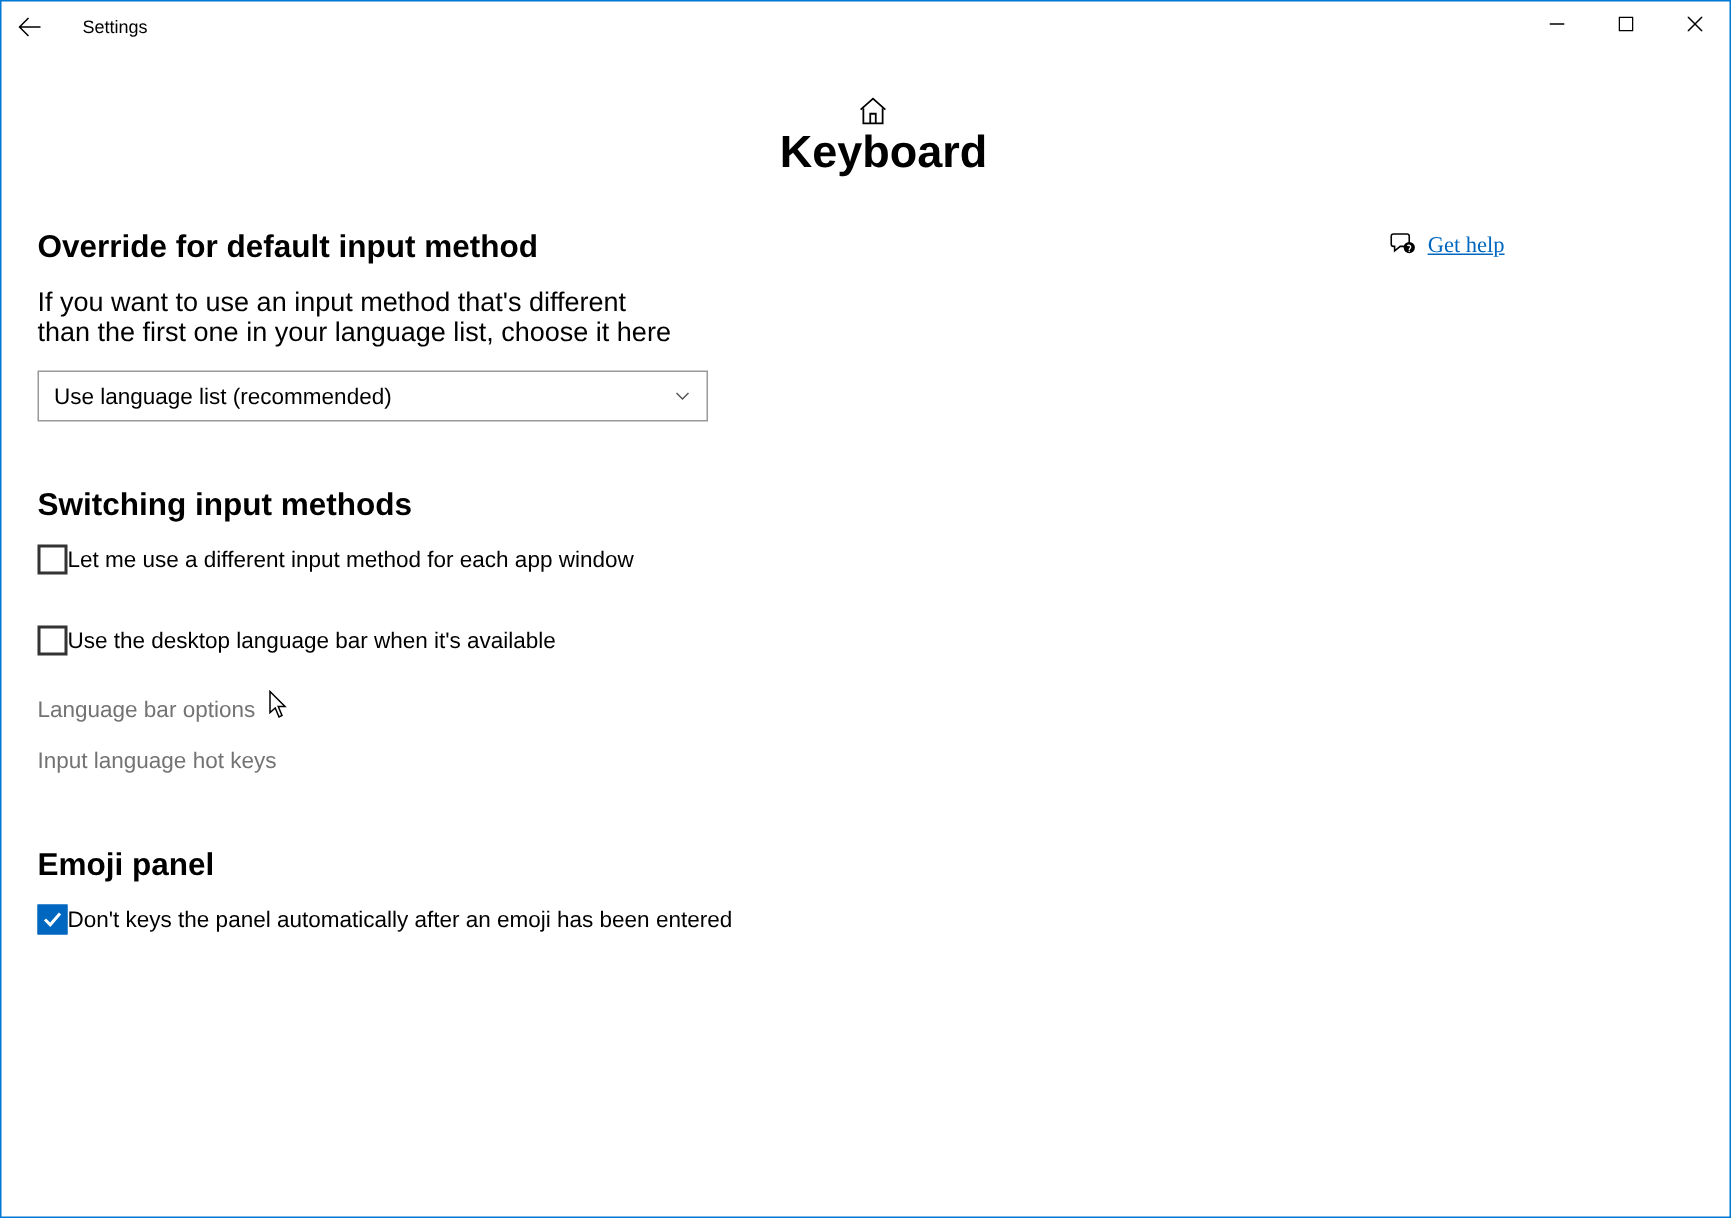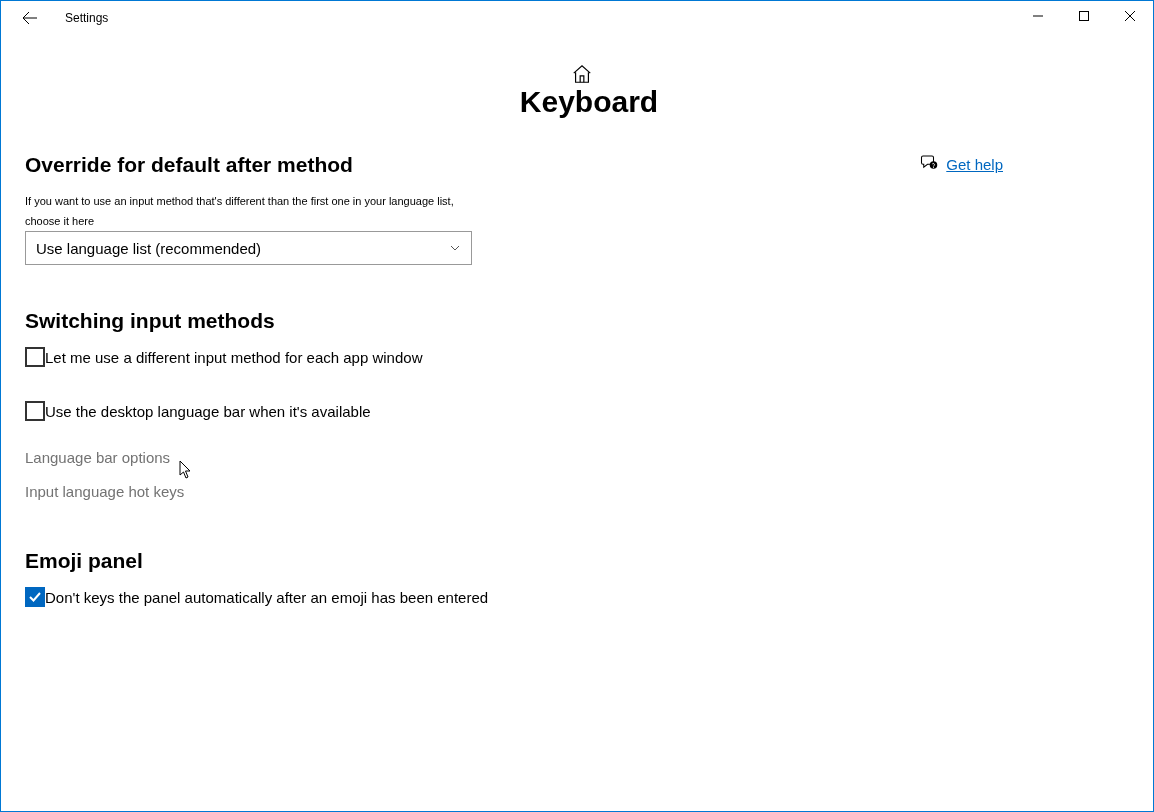--- a/index.html
+++ b/index.html
@@ -9,21 +9,20 @@
       border: 1px solid #0078d4;
       background: #fff;
       position: relative; overflow: hidden;
       color: #000;
     }
 
     
     .titlebar {
       height: 34px;
       display: flex; align-items: center;
-      padding-left: 10px;
     }
     .back-btn {
       width: 38px; height: 30px;
       display: inline-flex; align-items: center; justify-content: center;
     }
     .app-title {
       font-size: 12px;
       margin-left: 16px;
     }
     .win-controls {
@@ -58,33 +57,35 @@
       display: flex;
       align-items: flex-start;
       margin: 34px 24px 0 24px;
     }
     .main-col { flex: 0 0 640px; }
     .side-col {
       margin-left: auto;
       display: flex; align-items: center;
       gap: 8px;
       padding-right: 126px;
+      font-family: Liberation Serif, serif;
     }
     .help-link {
       color: #0067c0; font-size: 15px;
     }
 
     
     h2.section {
       font-size: 21px; font-weight: 600;
       margin-bottom: 14px;
     }
     p.desc {
-      font-size: 11px; line-height: 20px;
+      font-size: 18px; line-height: 20px;
       max-width: 430px;
+      margin-bottom: 16px;
     }
 
     
     .dropdown {
       width: 447px; height: 32px;
       border: 1px solid #999;
       display: flex; align-items: center;
       padding: 16px 10px;
       font-size: 15px;
       justify-content: space-between;
@@ -164,21 +165,21 @@
       <path d="M5 10 V21 H19 V10"></path>
       <path d="M10 21 V14 H14 V21"></path>
     </svg>
   </span>
   <h1 class="page-title">Keyboard</h1>
 </div>
 
 <div class="body-grid">
   <div class="main-col">
 
-    <h2 class="section">Override for default after method</h2>
+    <h2 class="section">Override for default input method</h2>
     <p class="desc">If you want to use an input method that's different than the first one in your language list, choose it here</p>
 
     <div class="dropdown">
       <span>Use language list (recommended)</span>
       <svg class="chevron" viewBox="0 0 12 12" fill="none" stroke="#555" stroke-width="1">
         <path d="M2 4 L6 8 L10 4"></path>
       </svg>
     </div>
 
     <h2 class="section">Switching input methods</h2>

